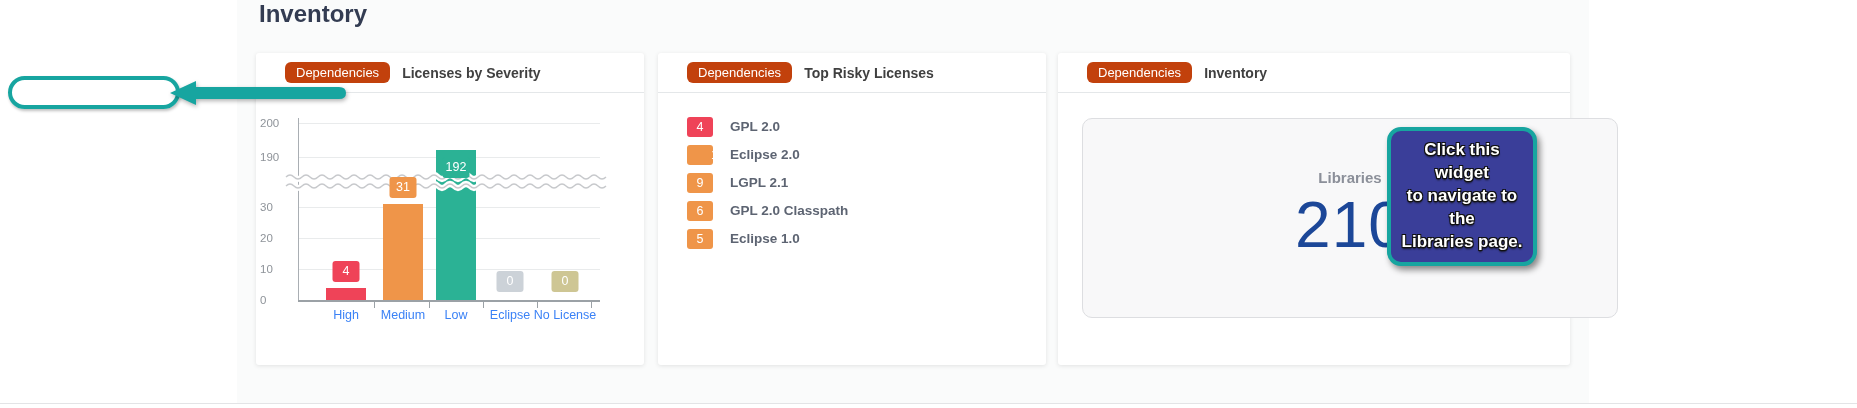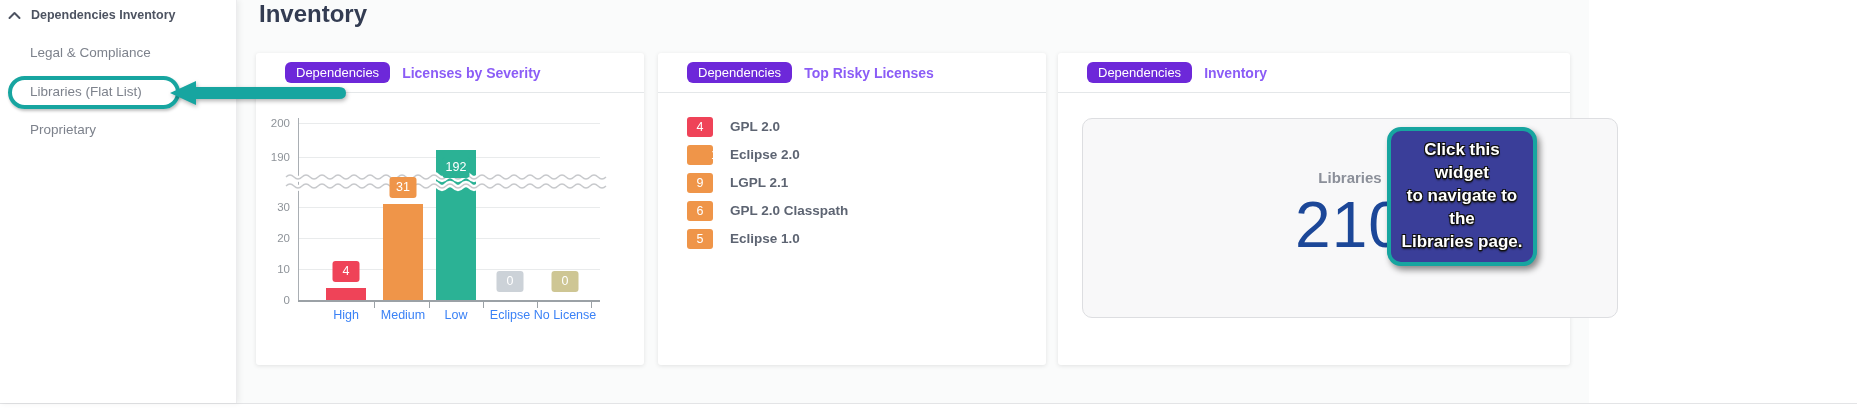--- a/index.html
+++ b/index.html
@@ -21,34 +21,34 @@
   .side-item { position:absolute; left:30px; height:20px; line-height:20px; font-size:13.5px; color:#7d828c; cursor:pointer; white-space:nowrap; }
 
   
   .page-title { position:absolute; left:259px; top:0px; font-size:24px; color:#333c52; z-index:2; }
 
   
   .card { position:absolute; top:53px; background:#ffffff; border-radius:3px;
           box-shadow:0 1px 4px rgba(0,0,0,0.10); z-index:2; }
   .card-header { position:absolute; left:0; top:0; width:100%; height:40px; border-bottom:1px solid #e4e7e9;
                  display:flex; align-items:center; padding-left:29px; gap:12px; }
-  .dep-badge { background:#6d28d9; color:#ffffff; font-size:13px; padding:3px 11px; border-radius:6px; }
-  .card-title { font-size:14px; font-weight:bold; color:#8b5cf6; }
+  .dep-badge { background:#c2410c; color:#ffffff; font-size:13px; padding:3px 11px; border-radius:6px; }
+  .card-title { font-size:14px; font-weight:bold; color:#404040; }
 
   #card-severity  { left:256px; width:388px; height:312px; }
   #card-risky     { left:658px; width:388px; height:312px; }
   #card-inventory { left:1058px; width:512px; height:312px; }
 
   
   .chart { position:absolute; left:0; top:40px; width:388px; height:272px; }
   .gridline { position:absolute; height:1px; background:#e9ebec; }
   .axis-y { position:absolute; width:1px; background:#a9aeb3; }
   .axis-x { position:absolute; height:2px; background:#9ba1a6; }
   .xtick  { position:absolute; width:1px; height:6px; background:#9ba1a6; }
-  .ytick-label { position:absolute; width:30px; text-align:right; font-size:11.5px; color:#8e9399; transform:translateY(-50%); }
+  .ytick-label { position:absolute; width:30px; text-align:left; font-size:11.5px; color:#8e9399; transform:translateY(-50%); }
   .bar { position:absolute; }
   .bar-badge { position:absolute; width:27px; height:21px; border-radius:3px; color:#ffffff; font-size:12.5px;
                text-align:center; line-height:21px; transform:translateX(-50%); z-index:6; }
   .cat-label { position:absolute; width:70px; transform:translateX(-50%); text-align:center;
                font-size:12.5px; color:#3b82f6; line-height:1.15; }
   .waves { position:absolute; left:0; top:0; z-index:4; pointer-events:none; }
 
   
   .risky-list { position:absolute; left:0; top:40px; width:100%; }
   .risky-row { position:absolute; left:29px; height:21px; display:flex; align-items:center; gap:17px; }
@@ -75,33 +75,20 @@
                  filter:drop-shadow(1px 2px 2px rgba(0,0,0,0.3)); }
 </style>
 </head>
 <body>
 
 <div class="screen">
 
   <div class="main-bg"></div>
   <div class="bottom-rule"></div>
 
-  <nav class="sidebar">
-    <div class="side-header">
-      <svg width="13" height="9" viewBox="0 0 13 9">
-        <polyline points="1.5,7 6.5,2 11.5,7" fill="none" stroke="#4d5361" stroke-width="2" stroke-linecap="round" stroke-linejoin="round"></polyline>
-      </svg>
-      <span>Dependencies Inventory</span>
-    </div>
-    <div class="side-items" id="side-items">
-        <div class="side-item" style="top: 15px;">Legal &amp; Compliance</div>
-        <div class="side-item" style="top: 53.5px;">Libraries (Flat List)</div>
-        <div class="side-item" style="top: 92px;">Proprietary</div>
-      </div>
-  </nav>
 
   <div class="highlight-ring"></div>
   <svg class="annot-arrow" width="176" height="26" viewBox="0 0 176 26">
     <path d="M0,13 L26,1 L26,7 L169,7 Q176,7 176,13 Q176,19 169,19 L26,19 L26,25 Z" fill="#17a5a0"></path>
   </svg>
 
   <h1 class="page-title">Inventory</h1>
 
   <section class="card" id="card-severity">
     <div class="card-header">

